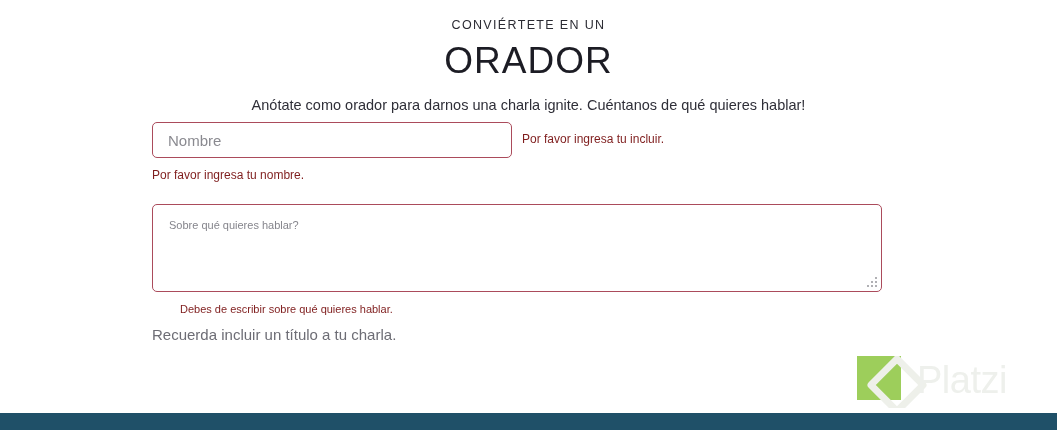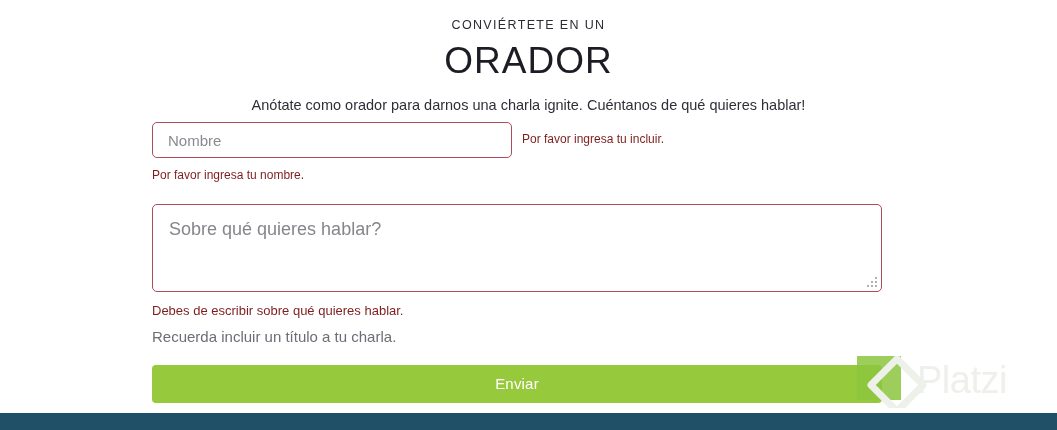--- a/index.html
+++ b/index.html
@@ -98,21 +98,21 @@
   }
   .textarea {
     box-sizing: border-box;
     display: block;
     width: 100%;
     height: 88px;
     border: 1px solid #ab4b5b;
     border-radius: 5px;
     background: #fff;
     padding: 14px 16px;
-    font-size: 18px;
+    font-size: 11px;
     font-family: "Liberation Sans", sans-serif;
     color: #333;
     outline: none;
     resize: none;
     overflow: hidden;
   }
   .textarea::placeholder {
     color: #85858c;
     opacity: 1;
   }
@@ -125,22 +125,23 @@
     pointer-events: none;
   }
   .resize-grip i {
     position: absolute;
     width: 2px;
     height: 2px;
     background: #b0b0b4;
   }
 
   .error-msg.big {
-    font-size: 13px;
+    font-size: 11px;
     margin-top: 11px;
+    margin-left: 28px;
   }
   .hint-msg {
     font-size: 15px;
     color: #6d6d75;
     margin-top: 9px;
     line-height: 1.2;
   }
 
   .submit-btn {
     display: block;
@@ -238,21 +239,20 @@
         <i style="right:4px;bottom:0px;"></i>
         <i style="right:8px;bottom:0px;"></i>
         <i style="right:0px;bottom:4px;"></i>
         <i style="right:4px;bottom:4px;"></i>
         <i style="right:0px;bottom:8px;"></i>
       </span>
     </div>
     <div class="error-msg big">Debes de escribir sobre qué quieres hablar.</div>
     <div class="hint-msg">Recuerda incluir un título a tu charla.</div>
 
-    <button class="submit-btn" type="button">Enviar</button>
   </div>
 
   <div class="watermark">
     <span class="wm-green"></span>
     <span class="wm-diamond"></span>
     <span class="wm-text">Platzi</span>
   </div>
 
   <div class="footer-bar"></div>
 </div>

